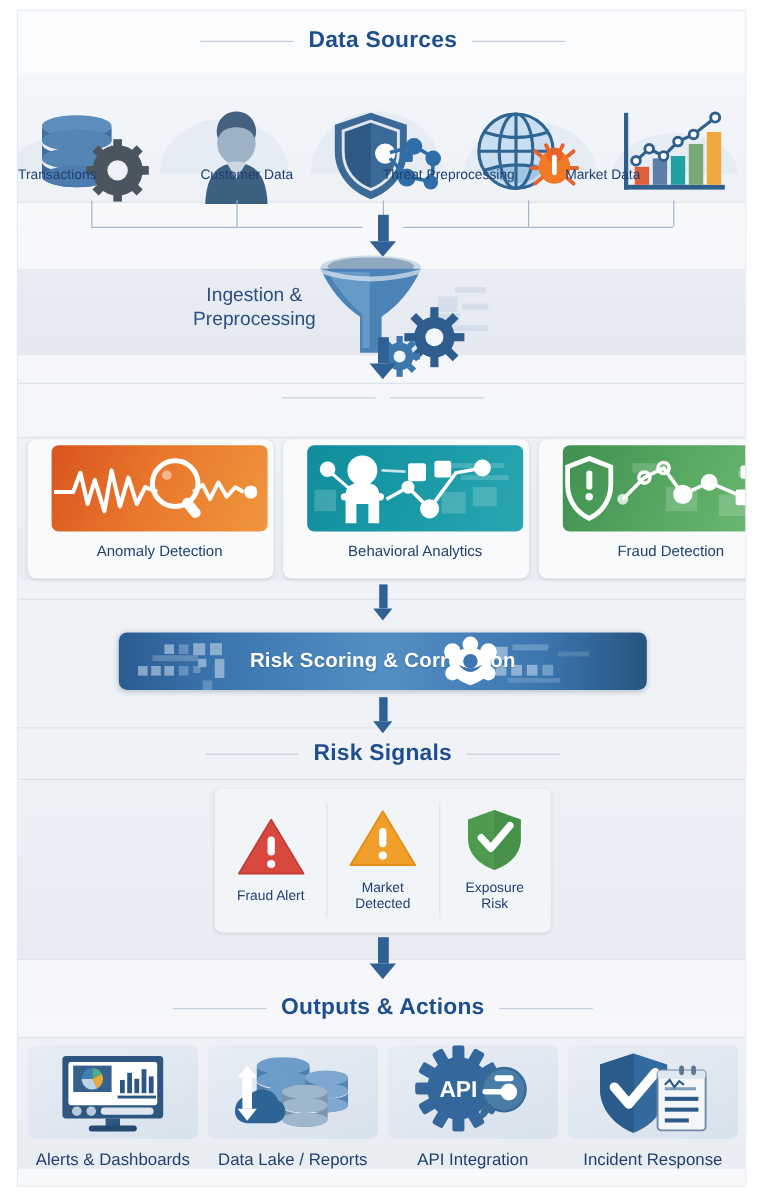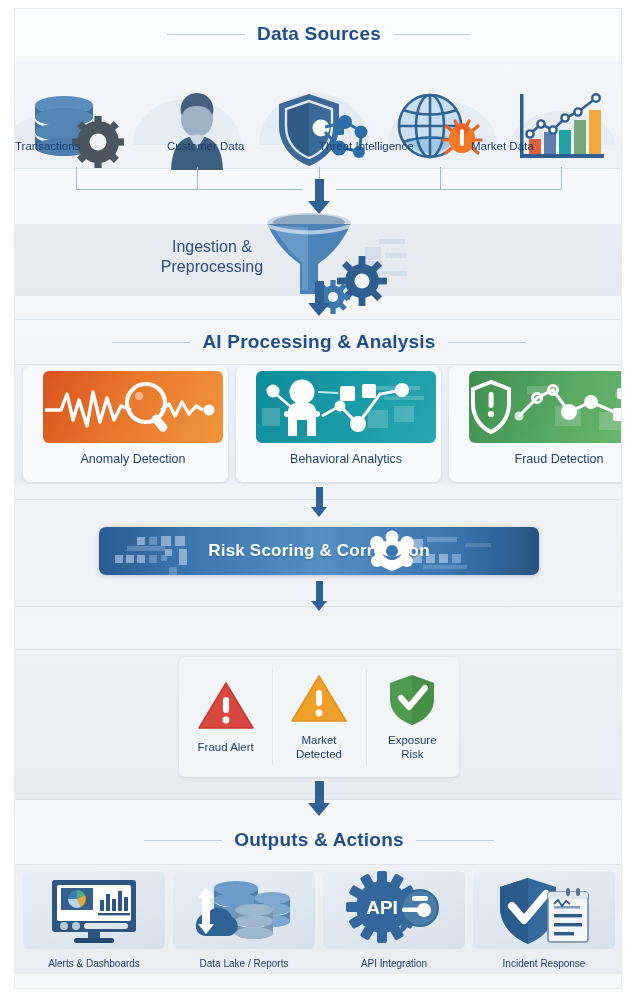--- a/index.html
+++ b/index.html
@@ -157,21 +157,21 @@
   #outputs {
     position:absolute; left:8px; top:862px; width:592px; height:112px;
     display:flex; gap: 8px;
   }
   .out-card { flex:1 1 0; display:flex; flex-direction:column; align-items:center; }
   .out-card .tile {
     width:100%; height: 78px; border-radius: 6px; overflow:hidden; position:relative;
     background: linear-gradient(160deg,#e7edf4 0%,#dfe7f0 55%,#d7e1ec 100%);
     display:flex; align-items:center; justify-content:center;
   }
-  .out-card .cap { margin-top: 9px; font-size: 10px; color:#1f3f6e; white-space: nowrap; }
+  .out-card .cap { margin-top: 9px; font-size: 14px; color:#1f3f6e; white-space: nowrap; }
 
   svg { display:block; overflow: visible; }
 </style>
 </head>
 <body>
 
 <div id="page">
   <div id="canvas">
 
     <div class="band b1"></div>
@@ -324,21 +324,21 @@
               <circle cx="86" cy="8" r="3.8"></circle>
             </g>
           </svg>
         </div>
       </div>
     </div>
 
     <div class="src-label-row">
       <div>Transactions</div>
       <div>Customer Data</div>
-      <div>Threat Intelligence</div>
+      <div>Threat Preprocessing</div>
       <div>Market Data</div>
     </div>
 
     <div id="bracket">
       <div class="stub" style="left:61px;"></div>
       <div class="stub" style="left:182px;"></div>
       <div class="stub" style="left:304px;"></div>
       <div class="stub" style="left:425px;"></div>
       <div class="stub" style="left:546px;"></div>
       <div class="hbar" style="left:61px;  width:226px;"></div>
@@ -409,21 +409,20 @@
       </div>
     </div>
 
     <div class="arrow" style="top:272px; left:304px;">
       <div class="shaft" style="height:22px"></div>
       <div class="head"></div>
     </div>
 
     <div class="section-header" style="top:322px;">
       <span class="rule"></span>
-      <span class="title">AI Processing &amp; Analysis</span>
       <span class="rule"></span>
     </div>
 
     <div id="ai-cards">
 
       <div class="ai-card">
         <div class="tile orange">
           <svg width="180" height="62" viewBox="0 0 180 62">
             <polyline points="2,34 18,34 24,18 30,44 36,24 44,50 50,16 57,46 64,22 71,44 78,30 88,34" fill="none" stroke="#ffffff" stroke-width="3.4" stroke-linejoin="round"></polyline>
             <polyline points="118,34 126,28 132,40 139,26 146,38 153,30 160,34" fill="none" stroke="#ffffff" stroke-width="3.2" stroke-linejoin="round"></polyline>
@@ -539,20 +538,25 @@
         <span class="px" style="left:12px; top:38px; width:44px;height:4px; opacity:.4"></span>
         <span class="px" style="left:54px; top:16px; width:26px;height:4px; opacity:.35"></span>
       </div>
     </div>
 
     <div class="arrow small" style="top:572px; left:304px;">
       <div class="shaft" style="height:20px"></div>
       <div class="head"></div>
     </div>
 
+    <div class="section-header" style="top:608px;">
+      <span class="rule"></span>
+      <span class="title">Risk Signals</span>
+      <span class="rule"></span>
+    </div>
 
     <div id="signals-panel">
 
       <div class="signal">
         <div>
           <svg width="58" height="52" viewBox="0 0 58 52">
             <path d="M29 3 L56 48 H2 Z" fill="#d9483f" stroke="#c03c33" stroke-width="1.5" stroke-linejoin="round"></path>
             <rect x="26" y="17" width="6" height="16" rx="3" fill="#ffffff"></rect>
             <circle cx="29" cy="40" r="3.4" fill="#ffffff"></circle>
           </svg>

